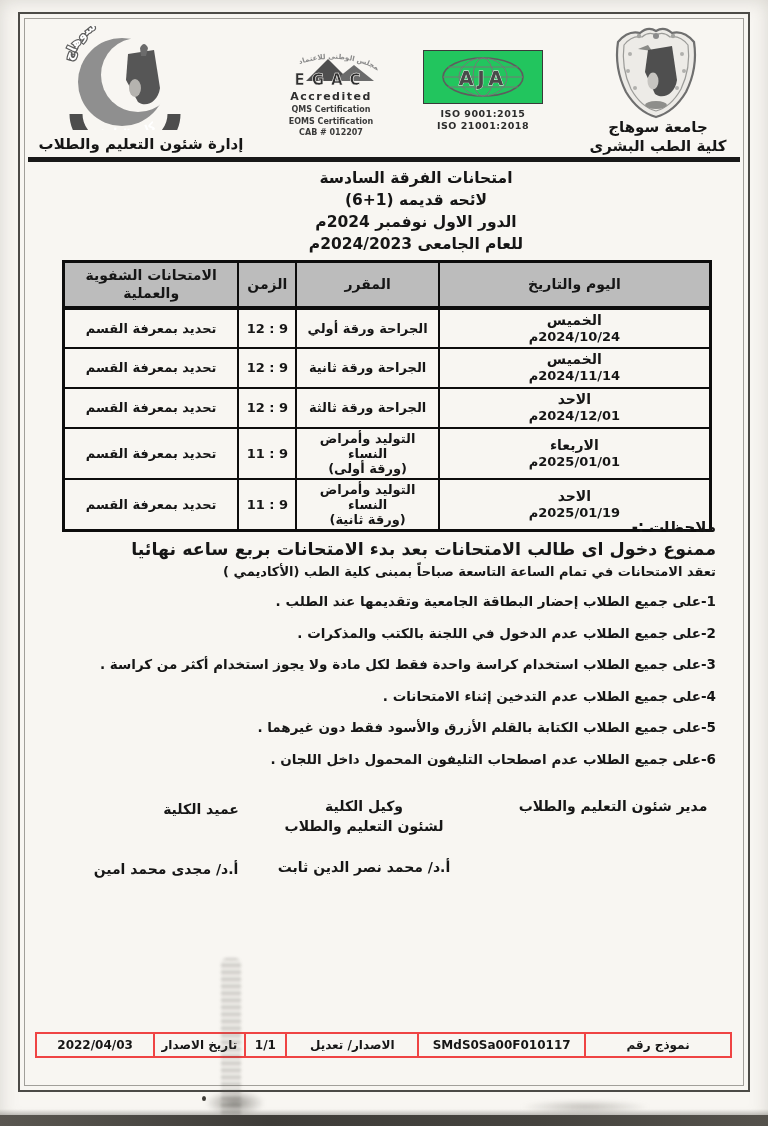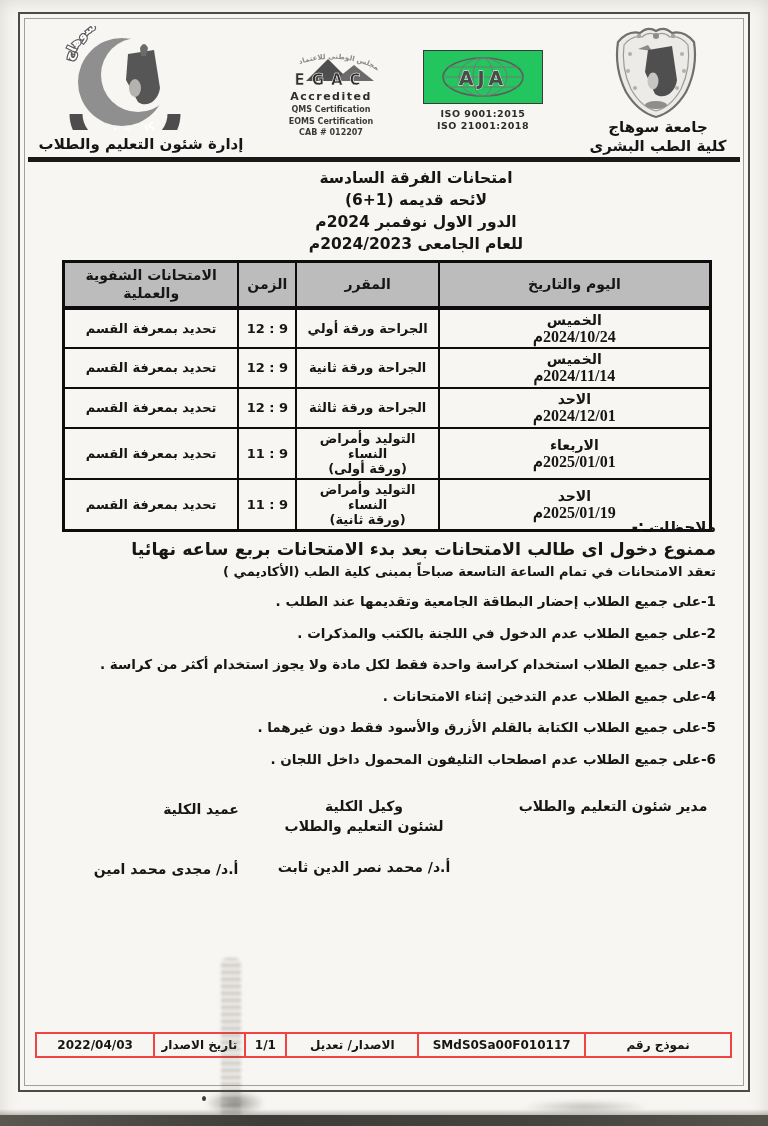--- a/index.html
+++ b/index.html
@@ -37,21 +37,21 @@
     direction:rtl; font-weight:700; font-size:15.5px; line-height:22px;margin-left:32px; }
 
   
   table.exam { position:absolute; left:62px; top:260px; width:650px; border-collapse:collapse;
     direction:rtl; border:3.5px solid #0d0d0d; }
   table.exam th, table.exam td { border:2px solid #0d0d0d; text-align:center; vertical-align:middle;
     font-weight:700; padding:2px 4px; }
   table.exam th { background:#bcbcbc; font-size:14px; height:46px; line-height:18px; border-bottom:4px solid #0d0d0d; }
   table.exam td { font-size:13px; height:40px; background:#f8f6f2; }
   .day { font-size:14px; line-height:17px; }
-  .date { font-size:16px; line-height:16px;font-family:Liberation Serif, serif; }
+  .date { font-size:13px; line-height:16px; }
   .ltr { direction:ltr; unicode-bidi:bidi-override; }
   .course2 { line-height:15px; }
 
   
   .notes { position:absolute; left:52px; top:518px; width:664px; direction:rtl; text-align:right; }
   .notes-heading { font-weight:700; font-size:15px; }
   .notes-warning { font-weight:700; font-size:17.5px; margin-top:3px; letter-spacing:.2px; }
   .notes-subline { font-weight:700; font-size:13px; margin-top:5px; }
   .notes-items { margin-top:14px; }
   .notes-item { font-weight:700; font-size:13.5px; margin-bottom:15.5px; }

